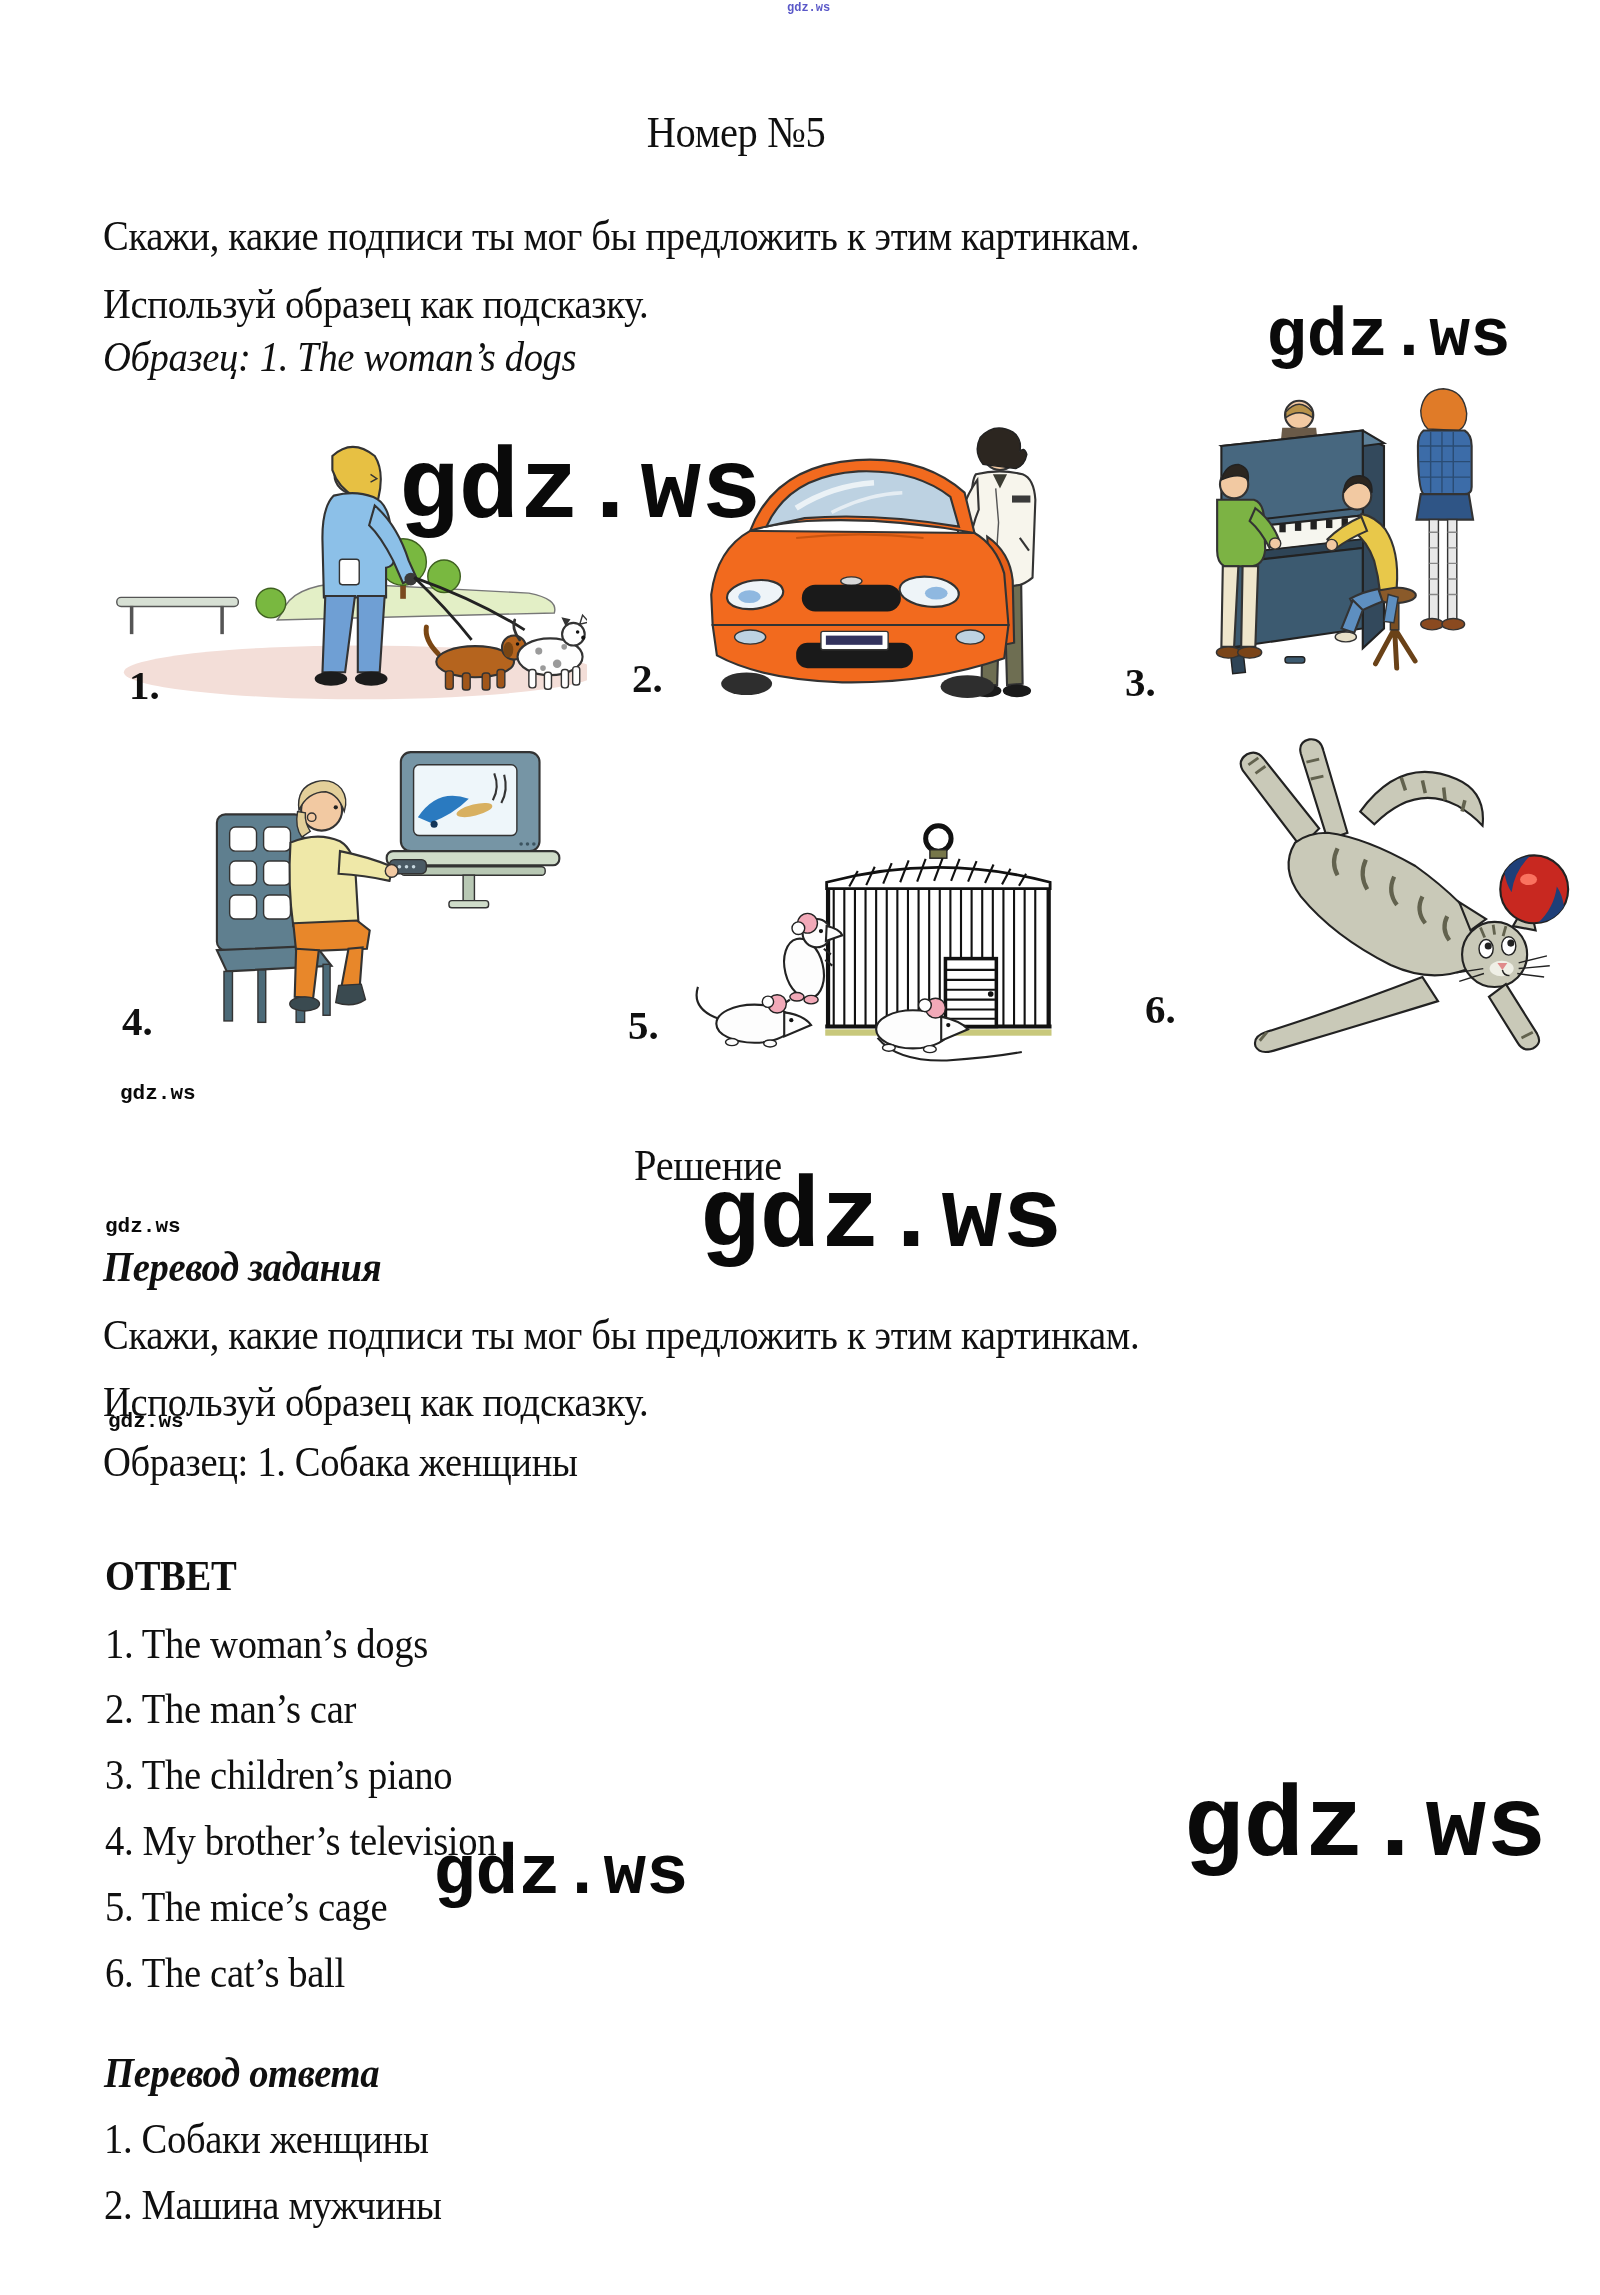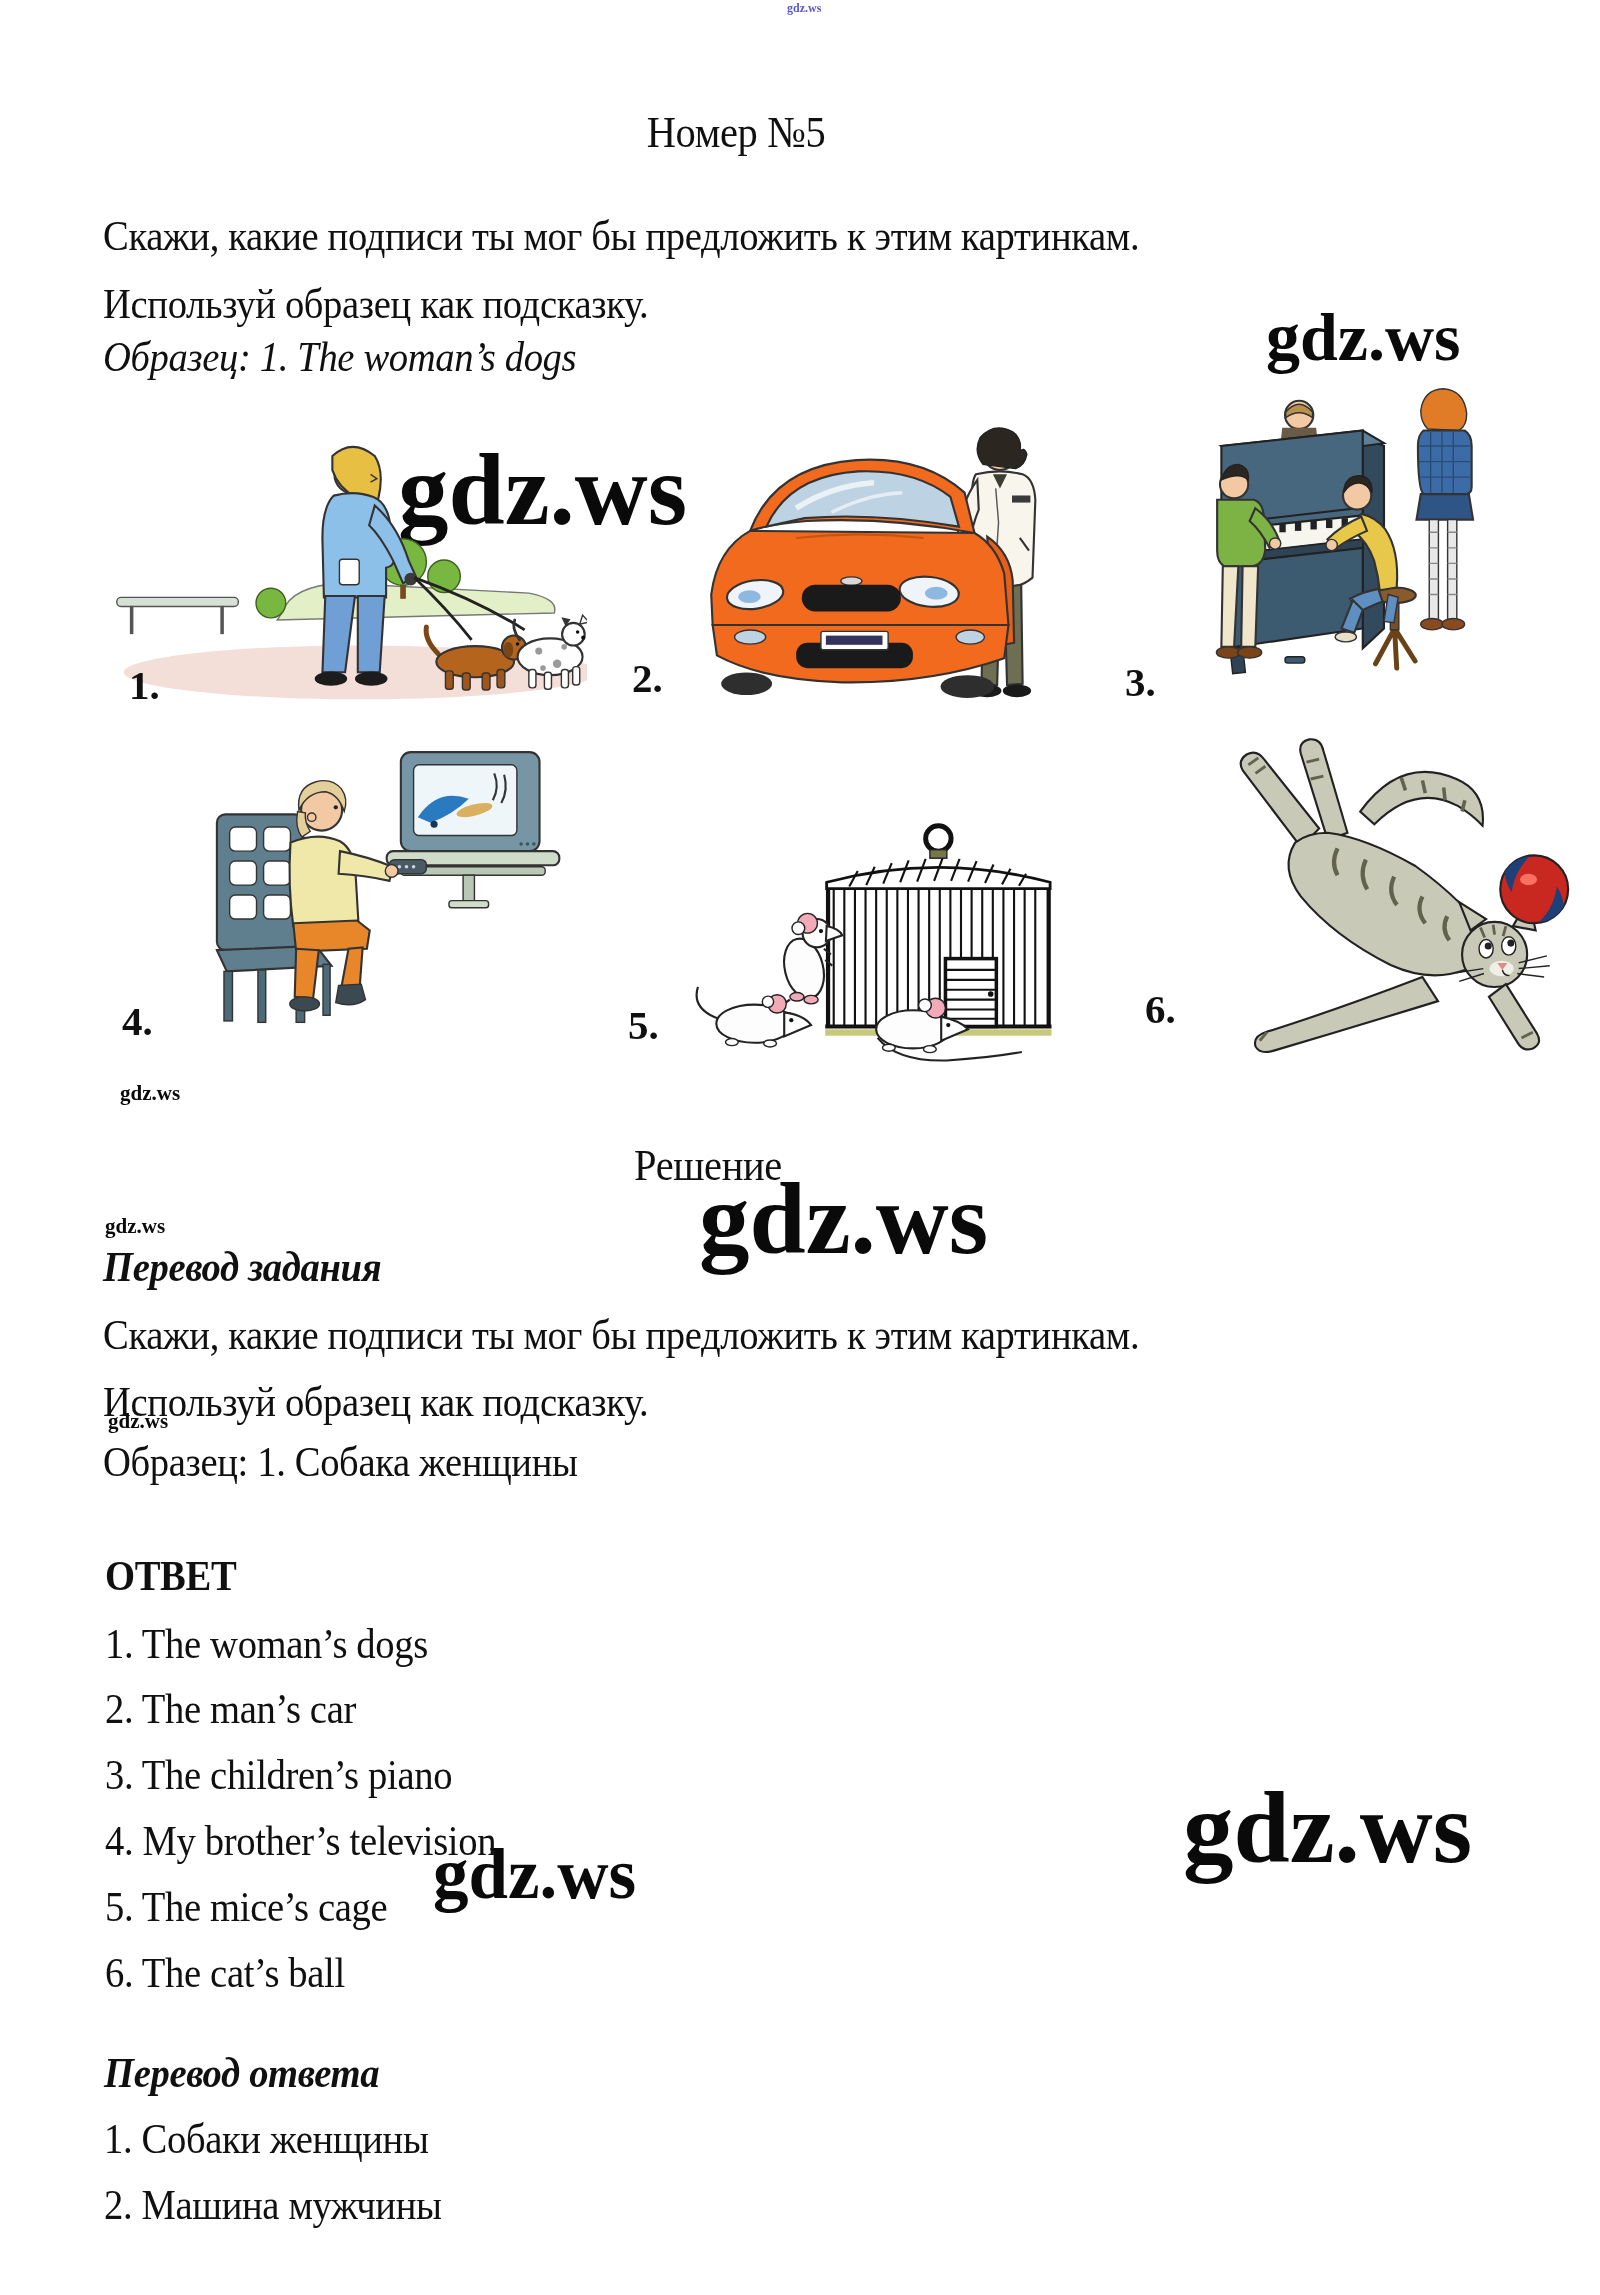--- a/index.html
+++ b/index.html
@@ -10,21 +10,21 @@
   .abs{position:absolute;}
   .txt{
     font-size:42px;line-height:1.15;white-space:nowrap;
     transform:scaleX(.92);transform-origin:0 0;letter-spacing:-0.4px;
   }
   .txt.centered{transform-origin:50% 0;text-align:center;}
   .b{font-weight:bold;}
   .i{font-style:italic;}
   .heading{font-size:44px;}
   .wm{
-    font-family:Liberation Serif, serif;
+    font-family:Liberation Mono, monospace;
     font-weight:600;color:#0a0a0a;line-height:1;white-space:nowrap;
   }
   .wm-big{font-size:101px;}
   .wm-top{font-size:68px;}
   .wm-med{font-size:71px;}
   .wm-small{font-size:21px;font-weight:600;}
   .wm-tiny{font-size:12px;font-weight:700;color:var(--wm-blue,#5a58c8);}
   .pic-num{font-size:41px;font-weight:bold;white-space:nowrap;}
   svg{display:block;}
 </style>

